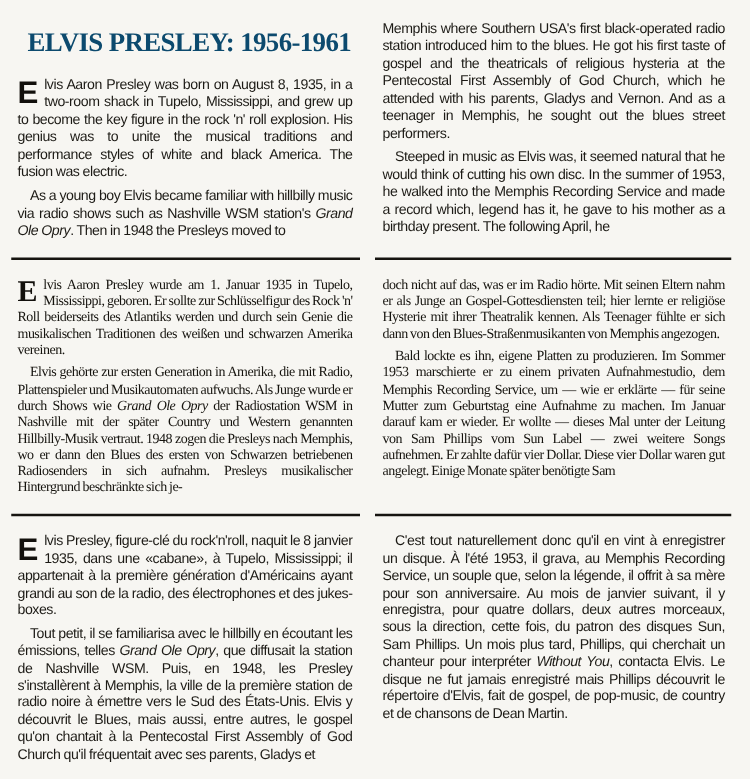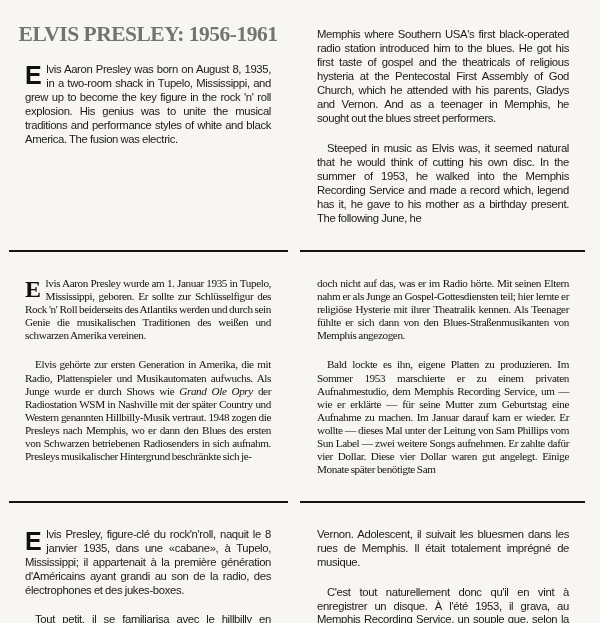--- a/index.html
+++ b/index.html
@@ -13,24 +13,24 @@
     padding:11px 15px 0 9px;
   }
   .section { display:flex; gap:14px; align-items:flex-start; }
   .col { box-sizing:border-box; }
   .col-l { width:278px; flex:none; }
   .col-r { width:284px; flex:none; }
 
   .doc-title {
     font-family:"Liberation Serif", serif;
     font-size:21.5px; font-weight:bold; letter-spacing:-0.5px;
-    margin:12px 0 15px 0; line-height:23px; color:#737373;text-align:center;
+    margin:12px 0 15px 13px; line-height:23px; color:#0c4a6e;
   }
 
-  .para { margin:16px; text-align:justify; }
+  .para { margin:5px; text-align:justify; }
   .para.indent { text-indent:10px; }
 
   .sec-en .para, .sec-fr .para {
     font-family:"Liberation Sans", sans-serif;
     font-size:11.3px; line-height:14px;
     letter-spacing:-0.35px; word-spacing:-0.3px;
     color:#1c1a15;
   }
   .sec-fr .para { line-height:13.8px; }
 
@@ -57,24 +57,25 @@
 </style>
 </head>
 <body>
 
 <div class="page">
 
   <div class="section sec-en">
     <div class="col col-l">
       <h1 class="doc-title">ELVIS PRESLEY: 1956-1961</h1>
       <p class="para"><span class="dropcap">E</span><span>lvis Aaron Presley was born on August 8, 1935, in a two-room shack in Tupelo, Mississippi, and grew up to become the key figure in the rock 'n' roll explosion. His genius was to unite the musical traditions and performance styles of white and black America. The fusion was electric.</span></p>
+      <p class="para indent"><span>As a young boy Elvis became familiar with hillbilly music via radio shows such as Nashville WSM station's <em>Grand Ole Opry</em>. Then in 1948 the Presleys moved to</span></p>
     </div>
     <div class="col col-r">
       <p class="para"><span>Memphis where Southern USA's first black-operated radio station introduced him to the blues. He got his first taste of gospel and the theatricals of religious hysteria at the Pentecostal First Assembly of God Church, which he attended with his parents, Gladys and Vernon. And as a teenager in Memphis, he sought out the blues street performers.</span></p>
-      <p class="para indent"><span>Steeped in music as Elvis was, it seemed natural that he would think of cutting his own disc. In the summer of 1953, he walked into the Memphis Recording Service and made a record which, legend has it, he gave to his mother as a birthday present. The following June, he</span></p>
+      <p class="para indent"><span>Steeped in music as Elvis was, it seemed natural that he would think of cutting his own disc. In the summer of 1953, he walked into the Memphis Recording Service and made a record which, legend has it, he gave to his mother as a birthday present. The following April, he</span></p>
     </div>
   </div>
 
   <div class="divider">
     <div class="seg seg-l"></div>
     <div class="seg seg-r"></div>
   </div>
 
   <div class="section sec-de">
     <div class="col col-l">
@@ -91,18 +92,17 @@
     <div class="seg seg-l"></div>
     <div class="seg seg-r"></div>
   </div>
 
   <div class="section sec-fr">
     <div class="col col-l">
       <p class="para"><span class="dropcap">E</span><span>lvis Presley, figure-clé du rock'n'roll, naquit le 8 janvier 1935, dans une «cabane», à Tupelo, Mississippi; il appartenait à la première génération d'Américains ayant grandi au son de la radio, des électrophones et des jukes-boxes.</span></p>
       <p class="para indent"><span>Tout petit, il se familiarisa avec le hillbilly en écoutant les émissions, telles <em>Grand Ole Opry</em>, que diffusait la station de Nashville WSM. Puis, en 1948, les Presley s'installèrent à Memphis, la ville de la première station de radio noire à émettre vers le Sud des États-Unis. Elvis y découvrit le Blues, mais aussi, entre autres, le gospel qu'on chantait à la Pentecostal First Assembly of God Church qu'il fréquentait avec ses parents, Gladys et</span></p>
     </div>
     <div class="col col-r">
-      <p class="para"><span>Vernon. Adolescent, il suivait les bluesmen dans les rues de Memphis. Il était totalement imprégné de musique.</span></p>
       <p class="para indent"><span>C'est tout naturellement donc qu'il en vint à enregistrer un disque. À l'été 1953, il grava, au Memphis Recording Service, un souple que, selon la légende, il offrit à sa mère pour son anniversaire. Au mois de janvier suivant, il y enregistra, pour quatre dollars, deux autres morceaux, sous la direction, cette fois, du patron des disques Sun, Sam Phillips. Un mois plus tard, Phillips, qui cherchait un chanteur pour interpréter <em>Without You</em>, contacta Elvis. Le disque ne fut jamais enregistré mais Phillips découvrit le répertoire d'Elvis, fait de gospel, de pop-music, de country et de chansons de Dean Martin.</span></p>
     </div>
   </div>
 
 </div>
 
 </body></html>

